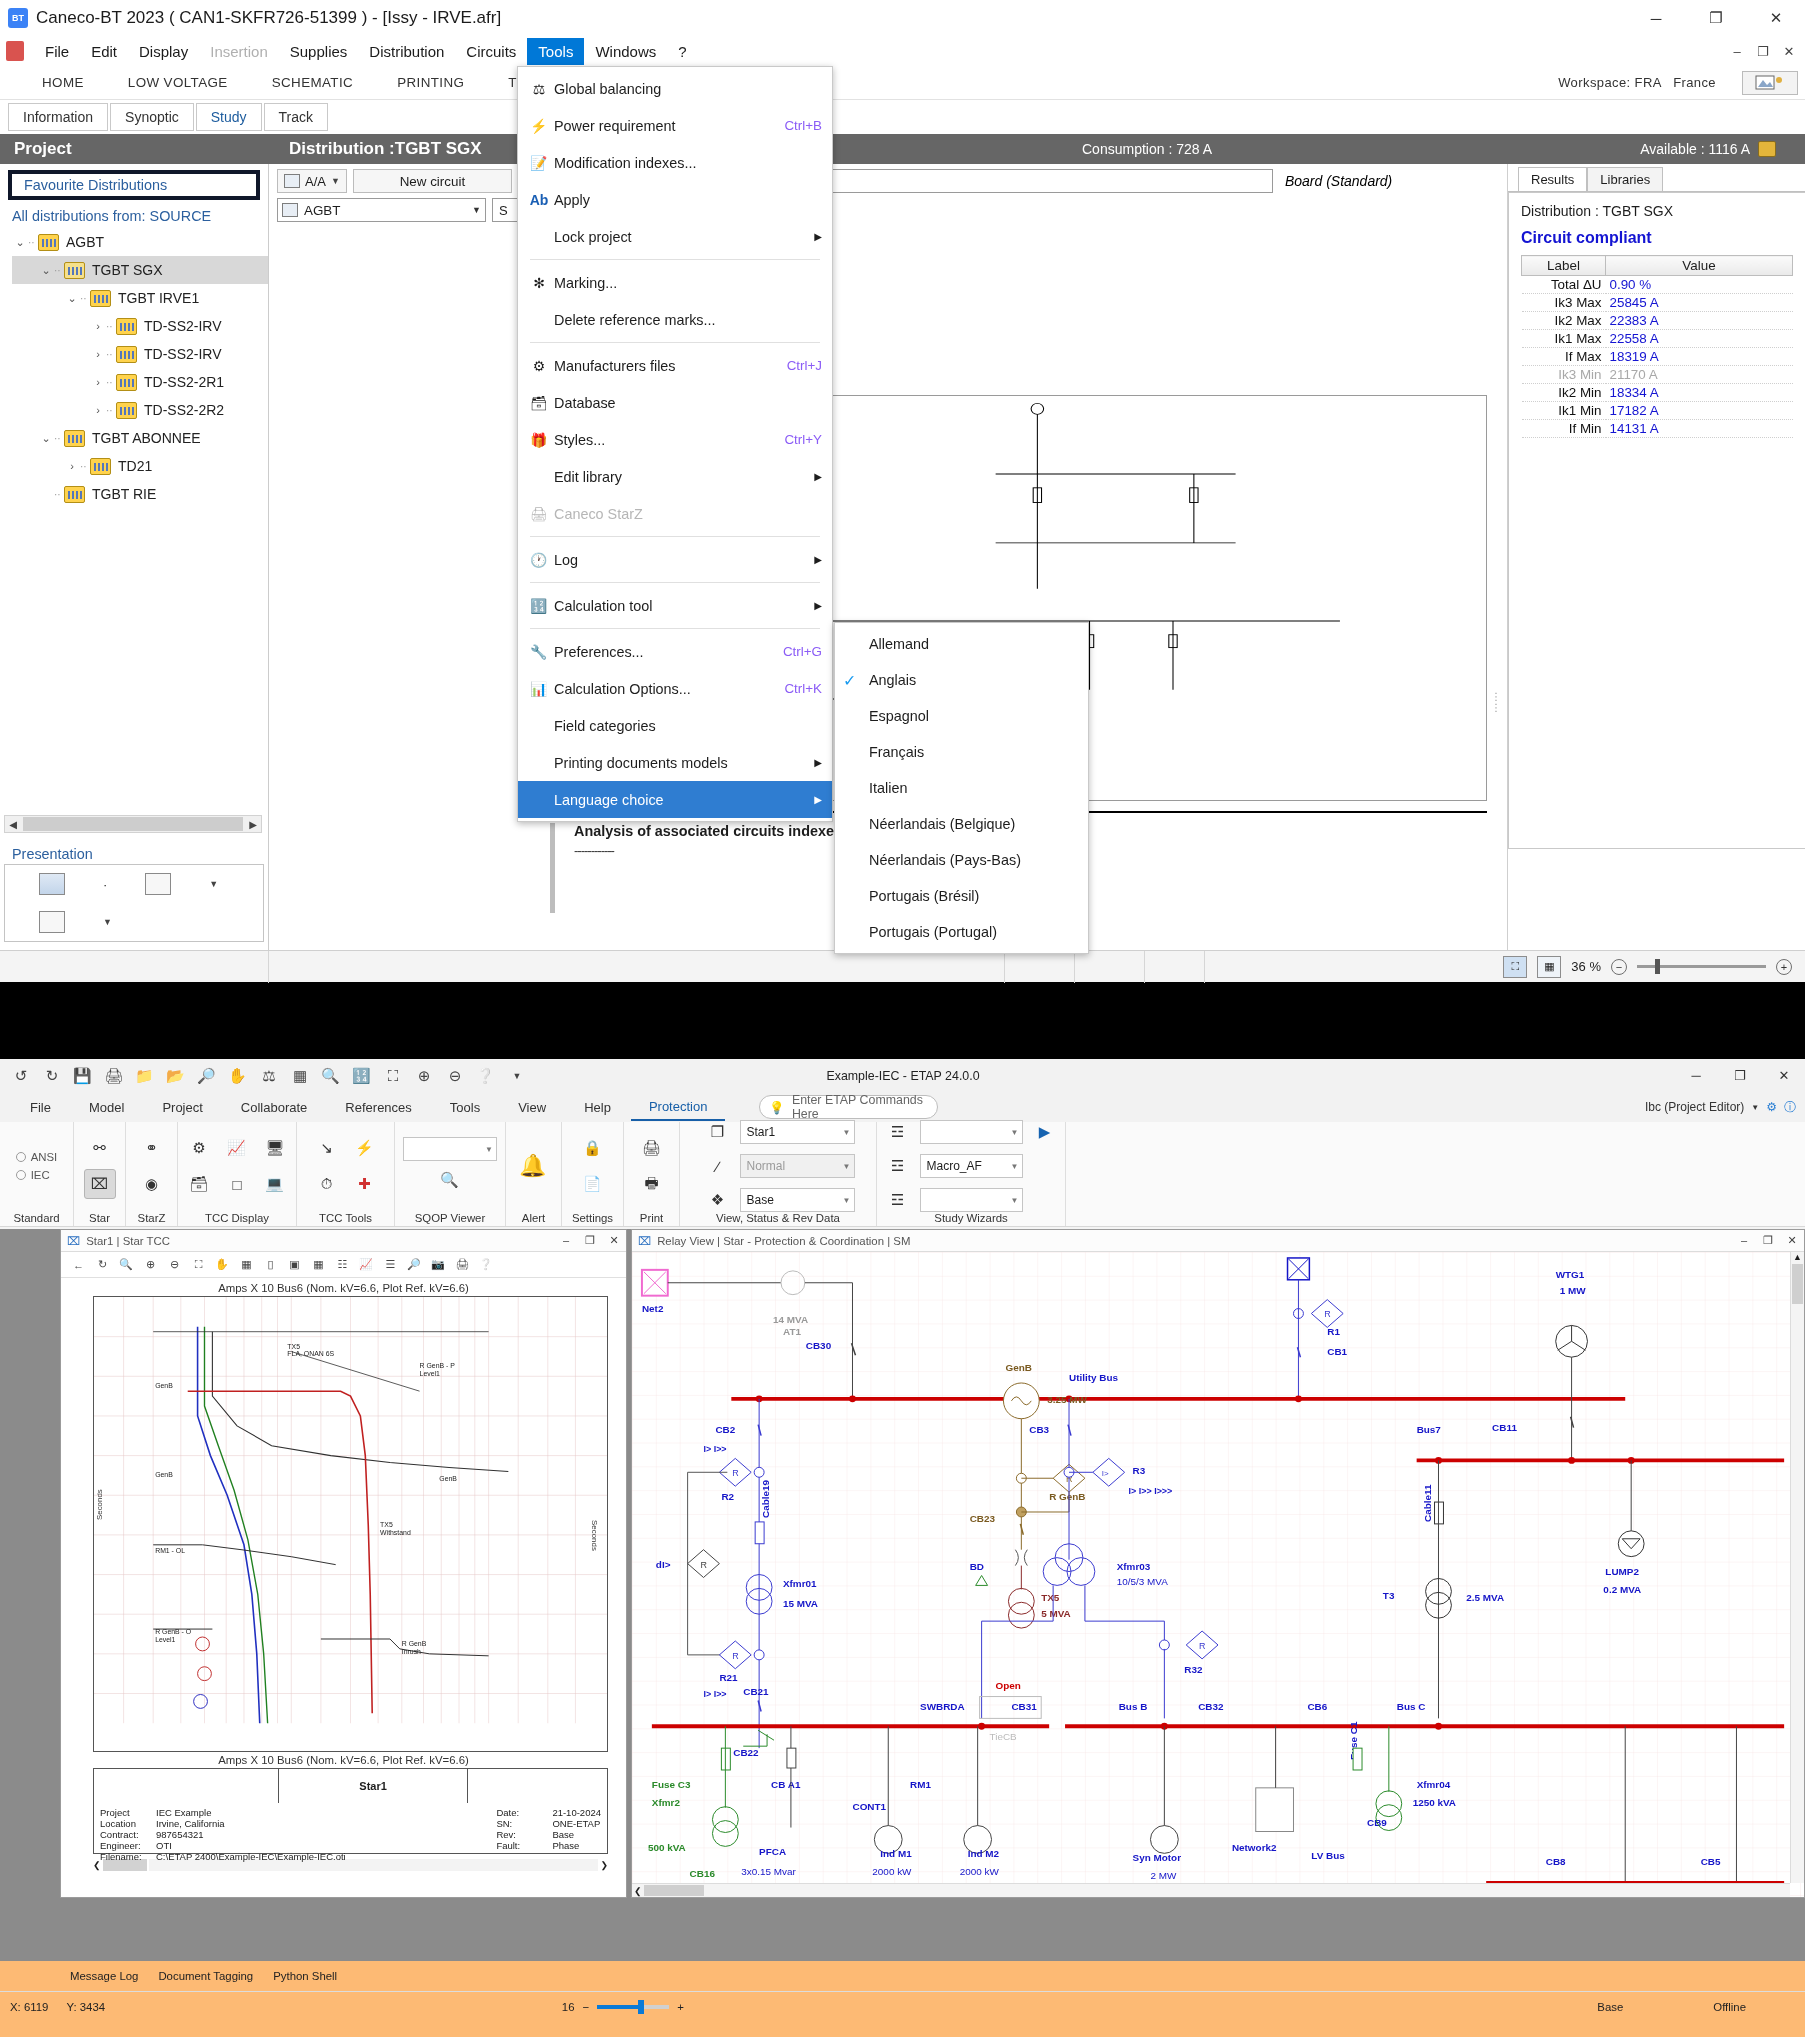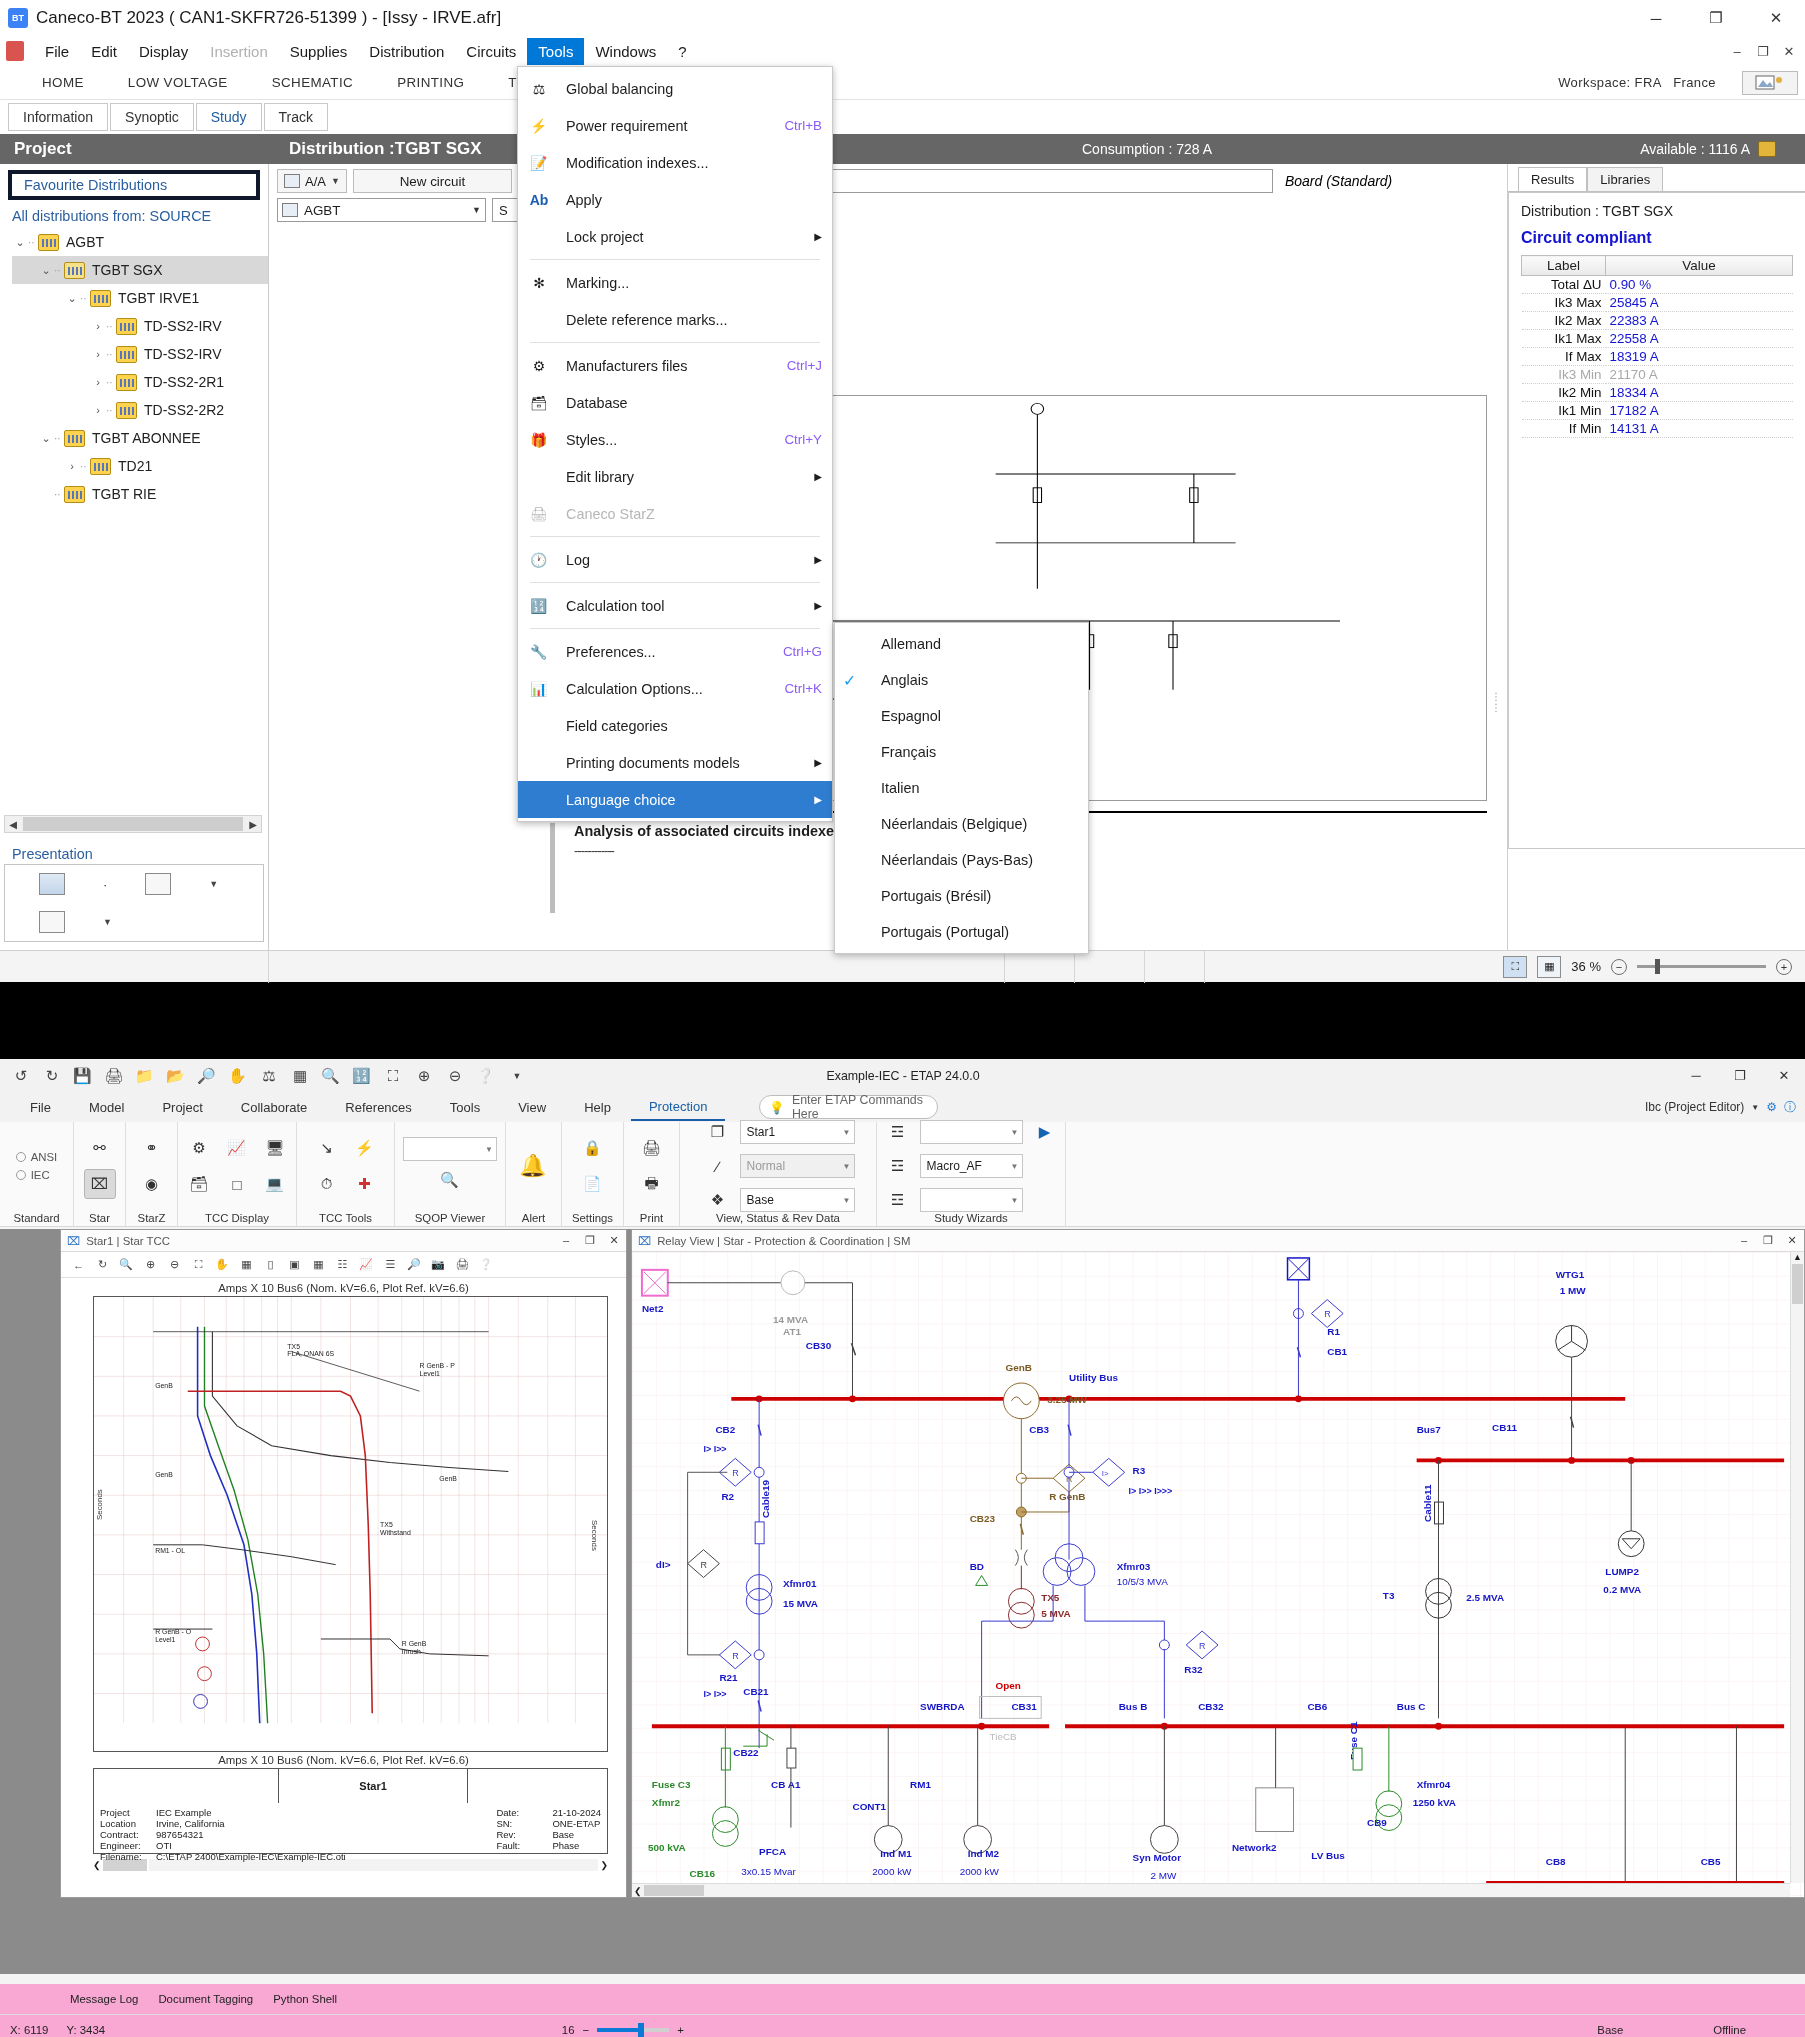--- a/index.html
+++ b/index.html
@@ -167,21 +167,21 @@
   
   .menu {
     position:absolute; background:#fff; border:1px solid #c9c9c9;
     box-shadow:0 2px 7px rgba(0,0,0,.28); z-index:50; padding:3px 0; font-size:14.4px;
   }
   #tools-menu { left:517px; top:66px; width:316px; }
   .mrow { display:flex; align-items:center; height:37px; padding:0 10px 0 6px; position:relative; }
   .mrow.hl { background:#2f7dd1; color:#fff; }
   .mrow.disabled { color:#b6b6b6; }
   .mrow .mico { width:30px; height:22px; display:flex; align-items:center; justify-content:center; font-size:14px; }
-  .mrow .mtxt { flex:1;margin-left:12px; }
+  .mrow .mtxt { flex:1; }
   .mrow .macc { color:#8b5cf6; font-size:13.4px; }
   .mrow .marrow { margin-left:10px; font-size:10px; }
   .msep { height:1px; background:#e0e0e0; margin:4px 12px; }
 
   #lang-menu { left:834px; top:622px; width:255px; }
   #lang-menu .mrow { height:36px; padding-left:8px; }
   #lang-menu .chk { width:26px; color:#1a9bf0; font-size:16px; }
 
   
   #etap { position:absolute; left:0; top:1059px; width:1806px; height:979px; background:#f4f4f4; }
@@ -242,21 +242,21 @@
   .tcc-foot { margin:2px 14px 0 28px; border:1px solid #555; font-size:8px; padding:0; height:86px; position:relative;}
   .tcc-fgrid { display:flex; height:34px; }
   .tcc-fgrid div { border-right:1px solid #555; display:flex; align-items:center; justify-content:center;
                    font-size:11px; font-weight:bold; }
   .tcc-fleft { width:36%; } .tcc-fmid { width:37%; } .tcc-fright { width:27%; border-right:none !important; }
   .tcc-meta { display:flex; font-size:9.5px; padding:4px 6px; gap:40px; color:#222; }
   .tcc-meta .k { display:inline-block; width:56px; }
 
   .sld { position:absolute; left:0; right:0; top:22px; bottom:0; background:#fff; overflow:hidden; }
 
-  .etap-bottom { position:absolute; left:0; right:0; bottom:0; height:54px; background:#f9a8d4; }
+  .etap-bottom { position:absolute; left:0; right:0; bottom:0; height:77px; background:#fdba74; }
   .logtabs { display:flex; gap:0; padding-left:60px; height:30px; align-items:center; font-size:11.4px; }
   .logtabs span { padding:4px 10px; color:#222; }
   .estatus { height:30px; display:flex; align-items:center; font-size:11.4px; color:#222;
              border-top:1px solid #dcdcdc; }
   .estatus .xy { padding-left:10px; display:flex; gap:18px; }
   .estatus .mid { margin-left:auto; margin-right:auto; display:flex; align-items:center; gap:8px; }
   .estatus .eslider { width:72px; height:4px; background:#d0d0d0; position:relative; }
   .estatus .eslider .fill { position:absolute; left:0; top:0; height:4px; width:44px; background:#0a7ad6; }
   .estatus .eslider .kn { position:absolute; left:41px; top:-5px; width:6px; height:14px; background:#0a7ad6; }
   .estatus .right { margin-left:auto; display:flex; gap:90px; padding-right:60px; }

